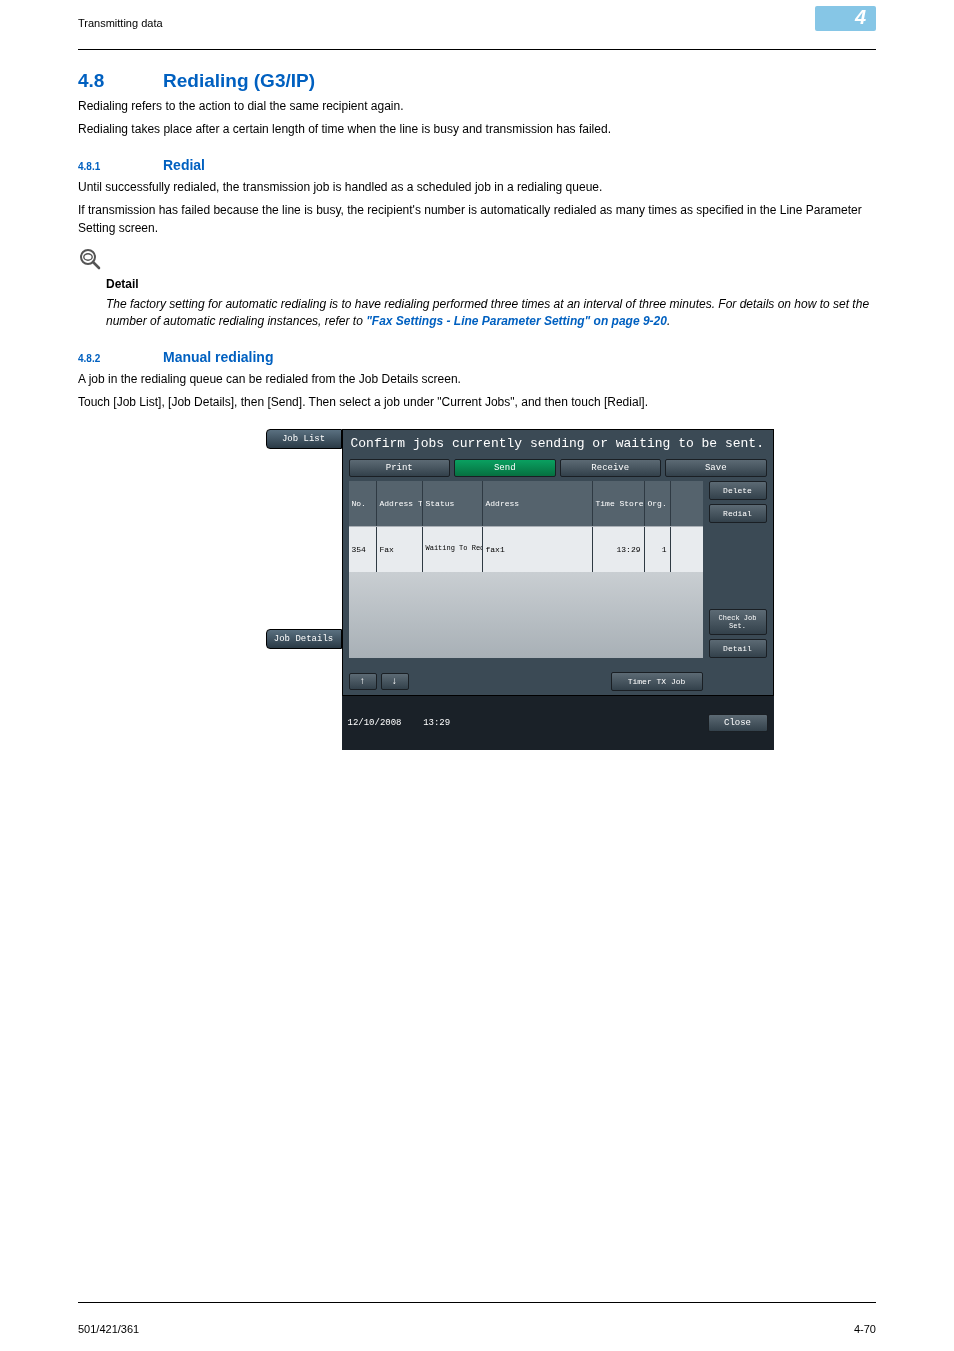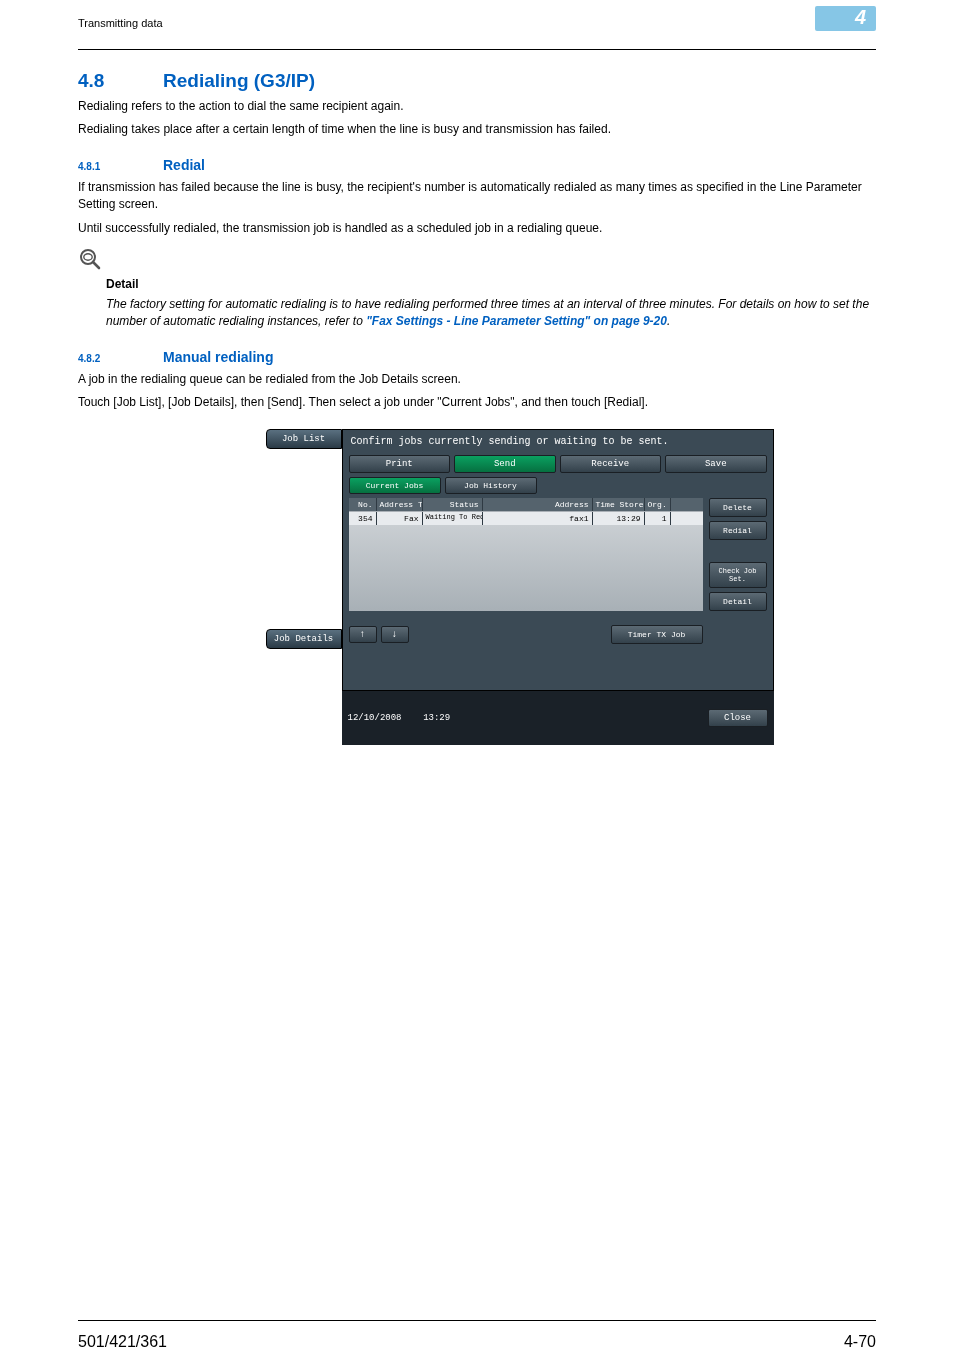--- a/index.html
+++ b/index.html
@@ -143,21 +143,21 @@
     flex: 1;
     background: #3b4a55;
     border: 1px solid #000;
     padding: 4px 6px 4px 6px;
     position: relative;
     min-height: 262px;
     box-sizing: border-box;
   }
   .dev-instruction {
     color: #fff;
-    font-size: 10px;
+    font-size: 13px;
     padding: 2px 2px 8px 2px;
     font-family: Liberation Mono, monospace;
   }
   .dev-tabrow {
     display: flex;
     gap: 4px;
     margin-bottom: 4px;
   }
   .dev-btn {
     flex: 1;
@@ -197,25 +197,24 @@
   .dev-table {
     flex: 1;
   }
   .dev-th {
     display: flex;
     background: #55636d;
     font-size: 8px;
   }
   .dev-th > div, .dev-row > div {
     border-right: 1px solid #2f3a43;
-    padding: 2px 3px;
+    padding: 18px 3px;
     box-sizing: border-box;
     overflow: hidden;
     white-space: nowrap;
-    text-align: right;
   }
   .col-no    { width: 28px; }
   .col-type  { width: 46px; }
   .col-stat  { width: 60px; }
   .col-addr  { width: 110px; }
   .col-time  { width: 52px; text-align: right;}
   .col-org   { width: 26px; border-right: none; text-align: right;}
   .dev-row {
     display: flex;
     background: #e8ebee;
@@ -287,28 +286,28 @@
     border: 1px solid #1a1f24;
     color: #fff;
     text-align: center;
     font-size: 9px;
     padding: 3px 0;
     border-radius: 2px;
   }
 
   .page-footer {
     position: absolute;
-    bottom: 10px;
+    bottom: 26px;
     left: 78px;
     right: 78px;
     border-top: 1px solid #000;
     display: flex;
     justify-content: space-between;
-    font-size: 16px;
-    padding-top: 12px;
+    font-size: 11px;
+    padding-top: 20px;
   }
 </style>
 </head>
 <body>
 
 <div class="page">
 
   <div class="top-line">
     <span class="top-line-text">Transmitting data</span>
     <span class="chapter-badge">4</span>
@@ -323,22 +322,22 @@
     <div class="body-block">
       <p>Redialing refers to the action to dial the same recipient again.</p>
       <p>Redialing takes place after a certain length of time when the line is busy and transmission has failed.</p>
     </div>
 
     <div class="h-row" style="margin-top:18px;">
       <span class="h2-num">4.8.1</span>
       <span class="h2-title">Redial</span>
     </div>
     <div class="body-block">
+      <p>Until successfully redialed, the transmission job is handled as a scheduled job in a redialing queue.</p>
       <p>If transmission has failed because the line is busy, the recipient's number is automatically redialed as many times as specified in the Line Parameter Setting screen.</p>
-      <p>Until successfully redialed, the transmission job is handled as a scheduled job in a redialing queue.</p>
 
       <span class="detail-icon">
         <svg width="24" height="24" viewBox="0 0 24 24">
           <circle cx="10" cy="10" r="7" fill="none" stroke="#555" stroke-width="2"></circle>
           <ellipse cx="10" cy="10" rx="4.2" ry="3.2" fill="none" stroke="#555" stroke-width="1.4"></ellipse>
           <line x1="15" y1="15" x2="21" y2="21" stroke="#555" stroke-width="2.6" stroke-linecap="round"></line>
         </svg>
       </span>
       <div class="detail-heading">Detail</div>
       <div class="detail-text">
@@ -366,24 +365,20 @@
             <div class="dev-main">
               <div class="dev-instruction">Confirm jobs currently sending or waiting to be sent.</div>
 
               <div class="dev-tabrow">
                 <div class="dev-btn">Print</div>
                 <div class="dev-btn selected">Send</div>
                 <div class="dev-btn">Receive</div>
                 <div class="dev-btn">Save</div>
               </div>
 
-              <div class="dev-subtabrow">
-                <div class="dev-subtab selected">Current Jobs</div>
-                <div class="dev-subtab">Job History</div>
-              </div>
 
               <div class="dev-body">
                 <div class="dev-table">
                   <div class="dev-th">
                     <div class="col-no">No.</div>
                     <div class="col-type">Address Type</div>
                     <div class="col-stat">Status</div>
                     <div class="col-addr">Address</div>
                     <div class="col-time">Time Stored</div>
                     <div class="col-org">Org.</div>

